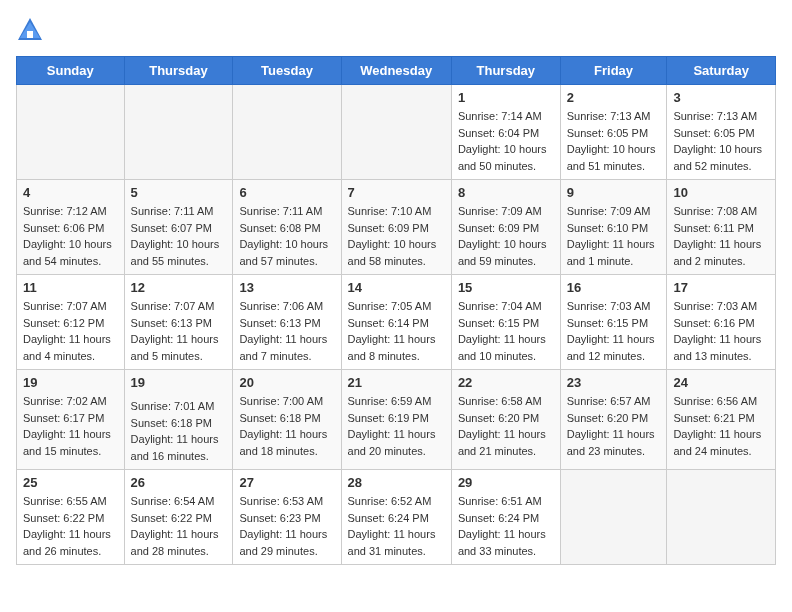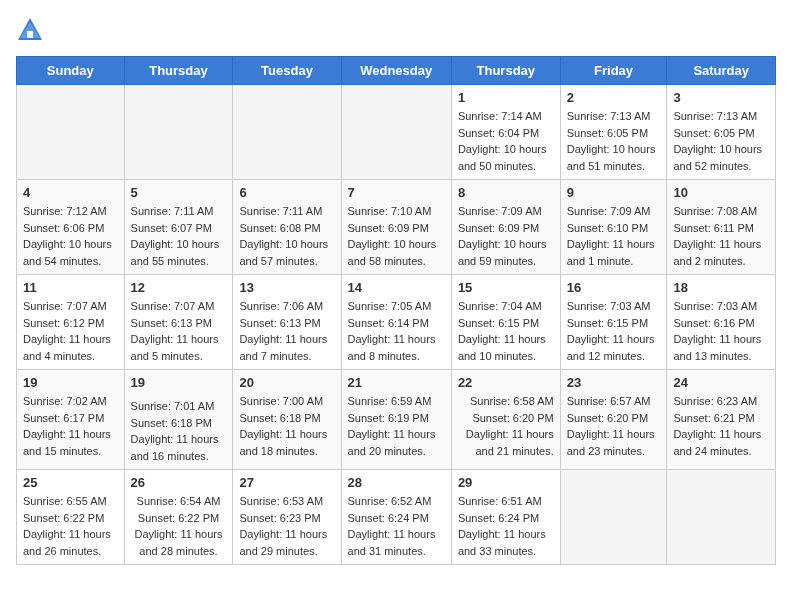--- a/index.html
+++ b/index.html
@@ -240,21 +240,21 @@
 and 10 minutes.</div>
         </td>
         <td>
           <span class="day-number">16</span>
           <div class="day-detail" style="white-space: pre-line;">Sunrise: 7:03 AM
 Sunset: 6:15 PM
 Daylight: 11 hours
 and 12 minutes.</div>
         </td>
         <td>
-          <span class="day-number">18</span>
+          <span class="day-number">17</span>
           <div class="day-detail" style="white-space: pre-line;">Sunrise: 7:03 AM
 Sunset: 6:16 PM
 Daylight: 11 hours
 and 13 minutes.</div>
         </td>
       </tr>
       <tr class="week-row">
         <td>
           <span class="day-number">19</span>
           <div class="day-detail" style="white-space: pre-line;">Sunrise: 7:02 AM
@@ -278,51 +278,51 @@
         </td>
         <td>
           <span class="day-number">21</span>
           <div class="day-detail" style="white-space: pre-line;">Sunrise: 6:59 AM
 Sunset: 6:19 PM
 Daylight: 11 hours
 and 20 minutes.</div>
         </td>
         <td>
           <span class="day-number">22</span>
-          <div class="day-detail" style="white-space: pre-line; text-align: right;">Sunrise: 6:58 AM
+          <div class="day-detail" style="white-space: pre-line;">Sunrise: 6:58 AM
 Sunset: 6:20 PM
 Daylight: 11 hours
 and 21 minutes.</div>
         </td>
         <td>
           <span class="day-number">23</span>
           <div class="day-detail" style="white-space: pre-line;">Sunrise: 6:57 AM
 Sunset: 6:20 PM
 Daylight: 11 hours
 and 23 minutes.</div>
         </td>
         <td>
           <span class="day-number">24</span>
-          <div class="day-detail" style="white-space: pre-line;">Sunrise: 6:23 AM
+          <div class="day-detail" style="white-space: pre-line;">Sunrise: 6:56 AM
 Sunset: 6:21 PM
 Daylight: 11 hours
 and 24 minutes.</div>
         </td>
       </tr>
       <tr class="week-row">
         <td>
           <span class="day-number">25</span>
           <div class="day-detail" style="white-space: pre-line;">Sunrise: 6:55 AM
 Sunset: 6:22 PM
 Daylight: 11 hours
 and 26 minutes.</div>
         </td>
         <td>
           <span class="day-number">26</span>
-          <div class="day-detail" style="white-space: pre-line; text-align: center;">Sunrise: 6:54 AM
+          <div class="day-detail" style="white-space: pre-line;">Sunrise: 6:54 AM
 Sunset: 6:22 PM
 Daylight: 11 hours
 and 28 minutes.</div>
         </td>
         <td>
           <span class="day-number">27</span>
           <div class="day-detail" style="white-space: pre-line;">Sunrise: 6:53 AM
 Sunset: 6:23 PM
 Daylight: 11 hours
 and 29 minutes.</div>

